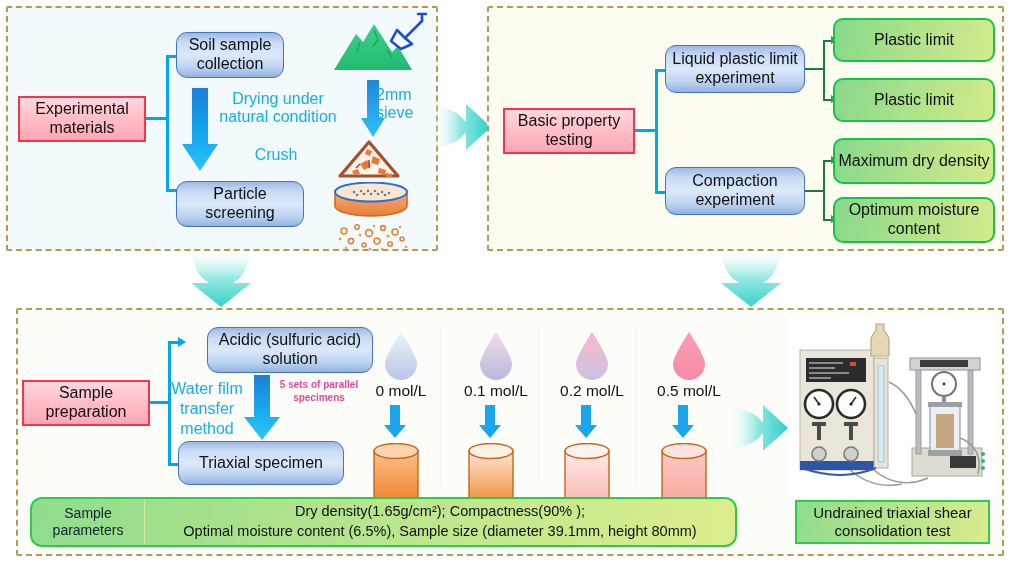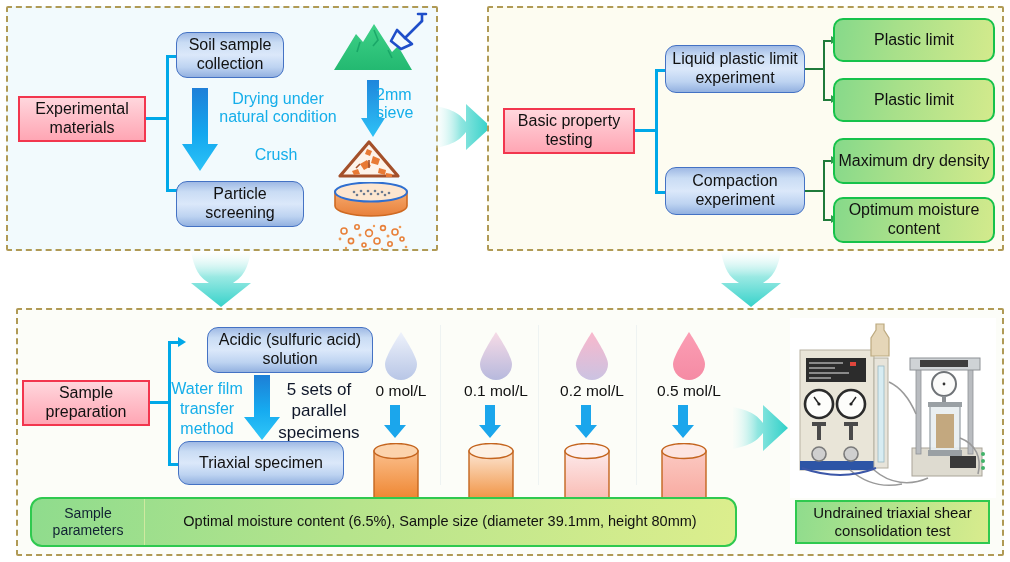--- a/index.html
+++ b/index.html
@@ -69,21 +69,21 @@
   .arrowhead-rg{
     position:absolute;width:0;height:0;
     border-top:4.5px solid transparent;
     border-bottom:4.5px solid transparent;
     border-left:7px solid #2f9e4f;
   }
 
   
   .lbl{position:absolute;text-align:center;line-height:1.15;}
   .lbl-cyan{color:#15aeea;font-size:16px;}
-  .lbl-green{color:#0f172a;font-size:17px;}
+  .lbl-green{color:#ec4899;font-size:10px;font-weight:bold;}
 
   
   .fatarrow{position:absolute;}
   .fatarrow svg{display:block;}
 
   
   .tealarrow{position:absolute;}
   .tealarrow svg{display:block;}
 
   
@@ -535,20 +535,21 @@
           <stop offset="100%" stop-color="#2fd0c8"></stop>
         </linearGradient>
       </defs>
       <path d="M0,7 C18,11 24,15 30,23 L30,5 L55,28 L30,51 L30,33 C24,41 18,45 0,49 Z" fill="url(#tealR2)"></path>
     </svg>
   </div>
 
   <div id="sample-params">
     <div class="sp-label">Sample parameters</div>
     <div class="sp-body">
+      <div>Dry density(1.65g/cm²); Compactness(90% );</div>
       <div>Optimal moisture content (6.5%), Sample size (diameter 39.1mm, height 80mm)</div>
     </div>
   </div>
 
   <div class="ill" style="left:790px;top:318px;">
     <svg width="206" height="180" viewBox="0 0 206 180">
       <rect x="0" y="0" width="206" height="180" fill="#ffffff"></rect>
 
       <rect x="10" y="32" width="74" height="120" fill="#e9e5d8" stroke="#b9b4a4" stroke-width="1"></rect>
       <rect x="10" y="143" width="74" height="9" fill="#2d55a6"></rect>

